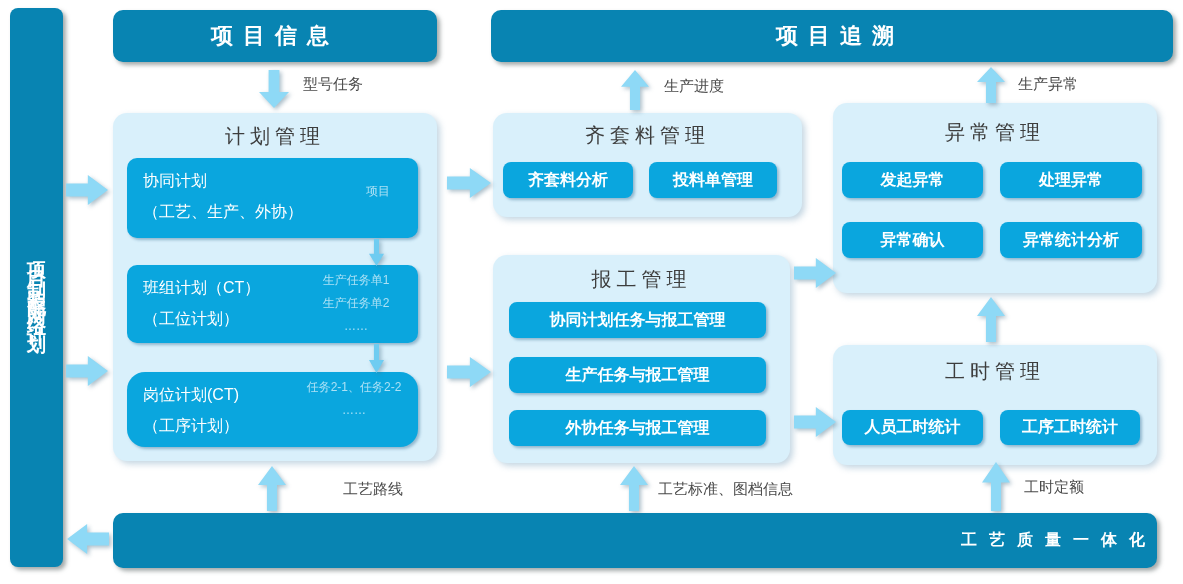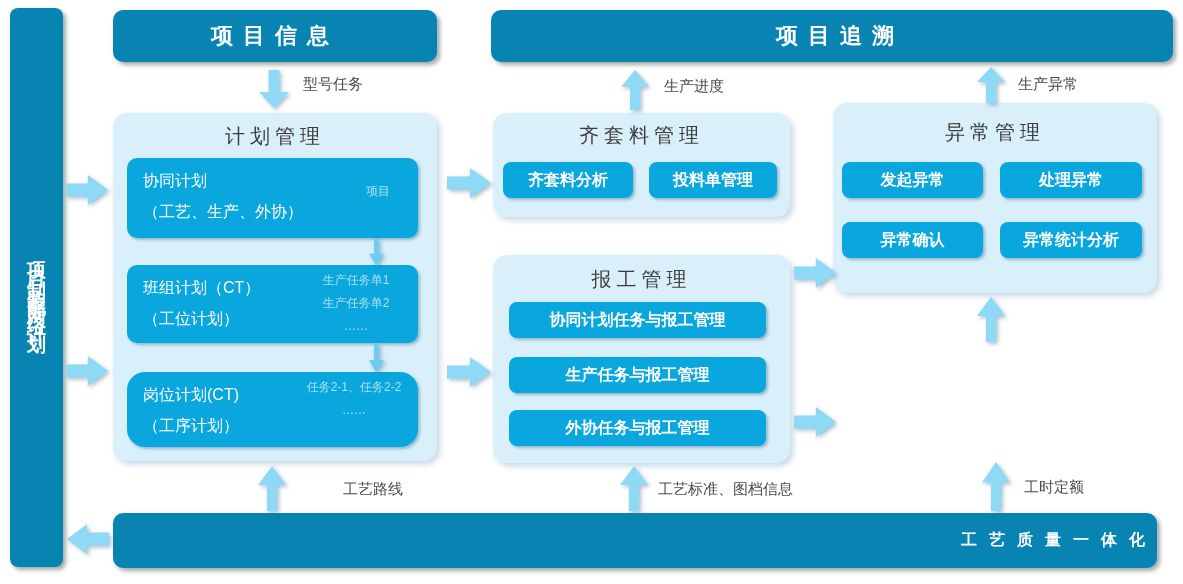--- a/index.html
+++ b/index.html
@@ -97,21 +97,21 @@
     </div>
 
     <div class="arrow" style="left:256px; top:126px; width:15px; height:27px;">
         <i class="ar ar-thin"></i>
       </div>
     <div class="arrow" style="left:256px; top:231px; width:15px; height:29px;">
         <i class="ar ar-thin"></i>
       </div>
   </div>
 
-  <div class="panel" style="left:493px; top:113px; width:297px; height:104px;">
+  <div class="panel" style="left:493px; top:113px; width:297px; height:104px;padding-left:12px;">
     <div class="panel-title" style="top:9px;">齐套料管理</div>
     <div class="module btn" style="left:10px; top:49px; width:130px; height:36px;">
         <span>齐套料分析</span>
       </div>
     <div class="module btn" style="left:156px; top:49px; width:128px; height:36px;">
         <span>投料单管理</span>
       </div>
   </div>
 
   <div class="panel" style="left:493px; top:255px; width:297px; height:208px;">
@@ -136,20 +136,29 @@
         <span>处理异常</span>
       </div>
     <div class="module btn" style="left:9px; top:119px; width:141px; height:36px;">
         <span>异常确认</span>
       </div>
     <div class="module btn" style="left:167px; top:119px; width:142px; height:36px;">
         <span>异常统计分析</span>
       </div>
   </div>
 
+  <div class="panel" style="left:833px; top:345px; width:324px; height:120px;">
+    <div class="panel-title" style="top:13px;">工时管理</div>
+    <div class="module btn" style="left:9px; top:65px; width:141px; height:35px;">
+        <span>人员工时统计</span>
+      </div>
+    <div class="module btn" style="left:167px; top:65px; width:140px; height:35px;">
+        <span>工序工时统计</span>
+      </div>
+  </div>
 
   <div class="darkbar bottom-bar" style="left:113px; top:513px; width:1044px; height:55px;">
     <span>工艺质量一体化</span>
   </div>
 
   <div class="arrow" style="left:259px; top:70px; width:30px; height:38px;">
       <i class="ar ar-down"></i>
     </div>
   <div class="arrow" style="left:621px; top:70px; width:28px; height:40px;">
       <i class="ar ar-up"></i>

